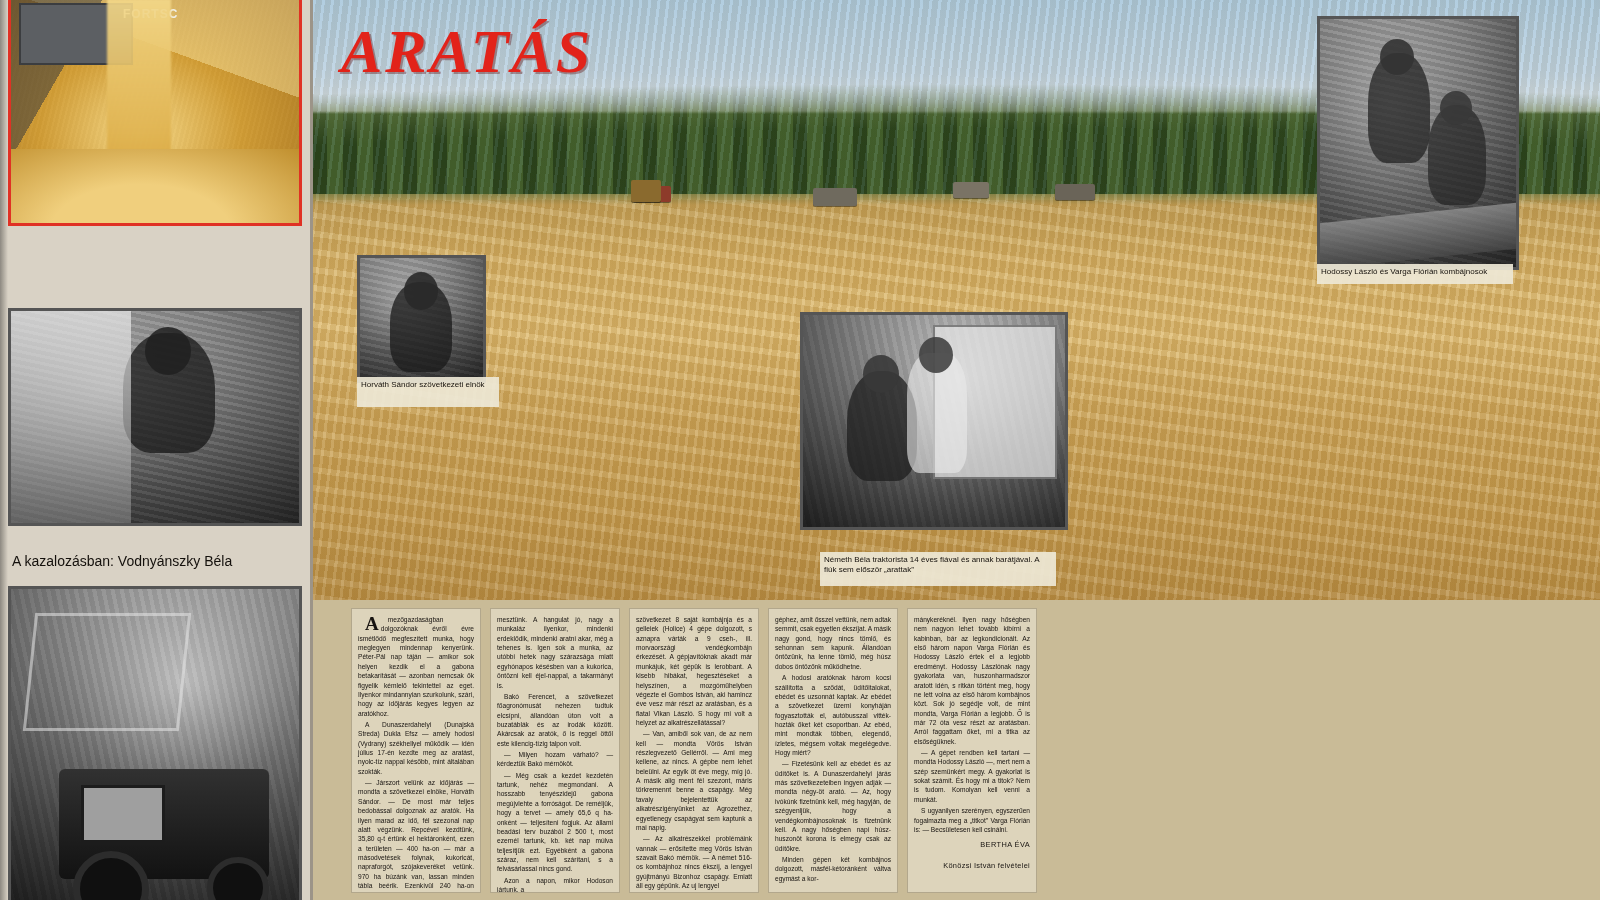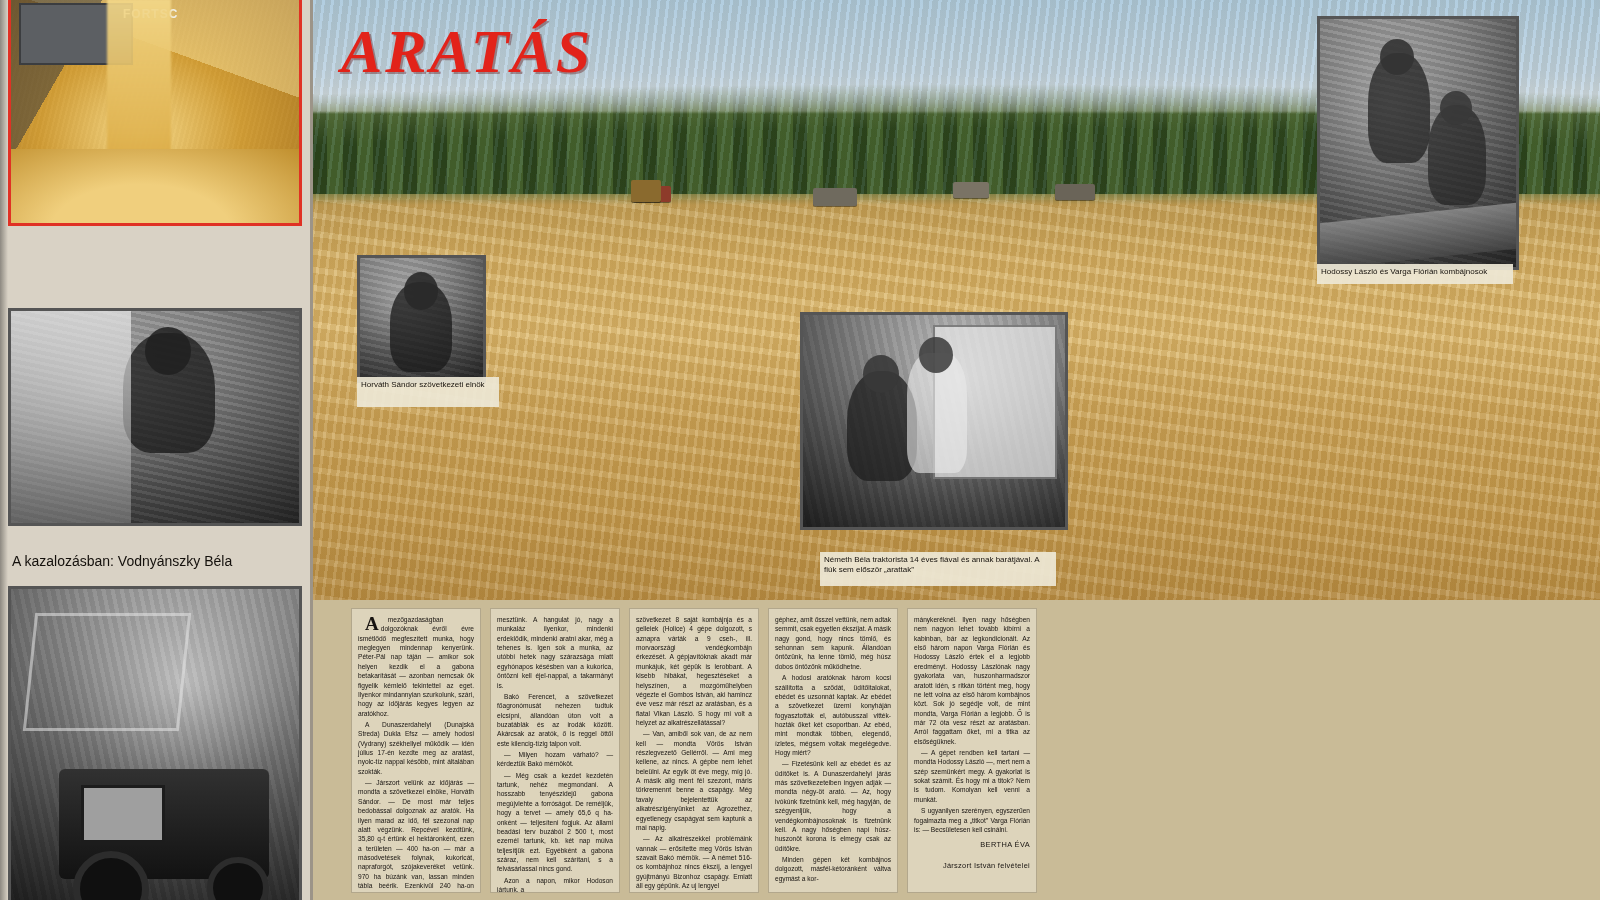--- a/index.html
+++ b/index.html
@@ -321,19 +321,19 @@
           <p>A hodosi aratóknak három kocsi szállította a sződát, üdítőitalokat, ebédet és uzsonnát kaptak. Az ebédet a szövetkezet üzemi konyháján fogyasztották el, autóbusszal vitték-hozták őket két csoportban. Az ebéd, mint mondták többen, elegendő, ízletes, mégsem voltak megelégedve. Hogy miért?</p>
           <p>— Fizetésünk kell az ebédet és az üdítőket is. A Dunaszerdahelyi járás más szövetkezeteiben ingyen adják — mondta négy-öt arató. — Az, hogy ivókúnk fizetnünk kell, még hagyján, de szégyenljük, hogy a vendégkombájnosoknak is fizetnünk kell. A nagy hőségben napi húsz-huszonöt korona is elmegy csak az üdítőkre.</p>
           <p>Minden gépen két kombájnos dolgozott, másfél-kétóránként váltva egymást a kor-</p>
         </div>
 
         <div class="col">
           <p class="noind">mánykeréknél. Ilyen nagy hőségben nem nagyon lehet tovább kibírni a kabinban, bár az legkondicionált. Az első három napon Varga Flórián és Hodossy László értek el a legjobb eredményt. Hodossy Lászlónak nagy gyakorlata van, huszonharmadszor aratott idén, s ritkán történt meg, hogy ne lett volna az első három kombájnos közt. Sok jó segédje volt, de mint mondta, Varga Flórián a legjobb. Ő is már 72 óta vesz részt az aratásban. Arról faggattam őket, mi a titka az elsőségüknek.</p>
           <p>— A gépet rendben kell tartani — mondta Hodossy László —, mert nem a szép szemünkért megy. A gyakorlat is sokat számít. És hogy mi a titok? Nem is tudom. Komolyan kell venni a munkát.</p>
           <p>S ugyanilyen szerényen, egyszerűen fogalmazta meg a „titkot” Varga Flórián is: — Becsületesen kell csinálni.</p>
           <div class="byline">BERTHA ÉVA</div>
-          <div class="credit">Járszort István felvételei</div>
+          <div class="credit">Könözsi István felvételei</div>
         </div>
 
       </div>
     </div>
   </div>
 </div>
 
 </body></html>

